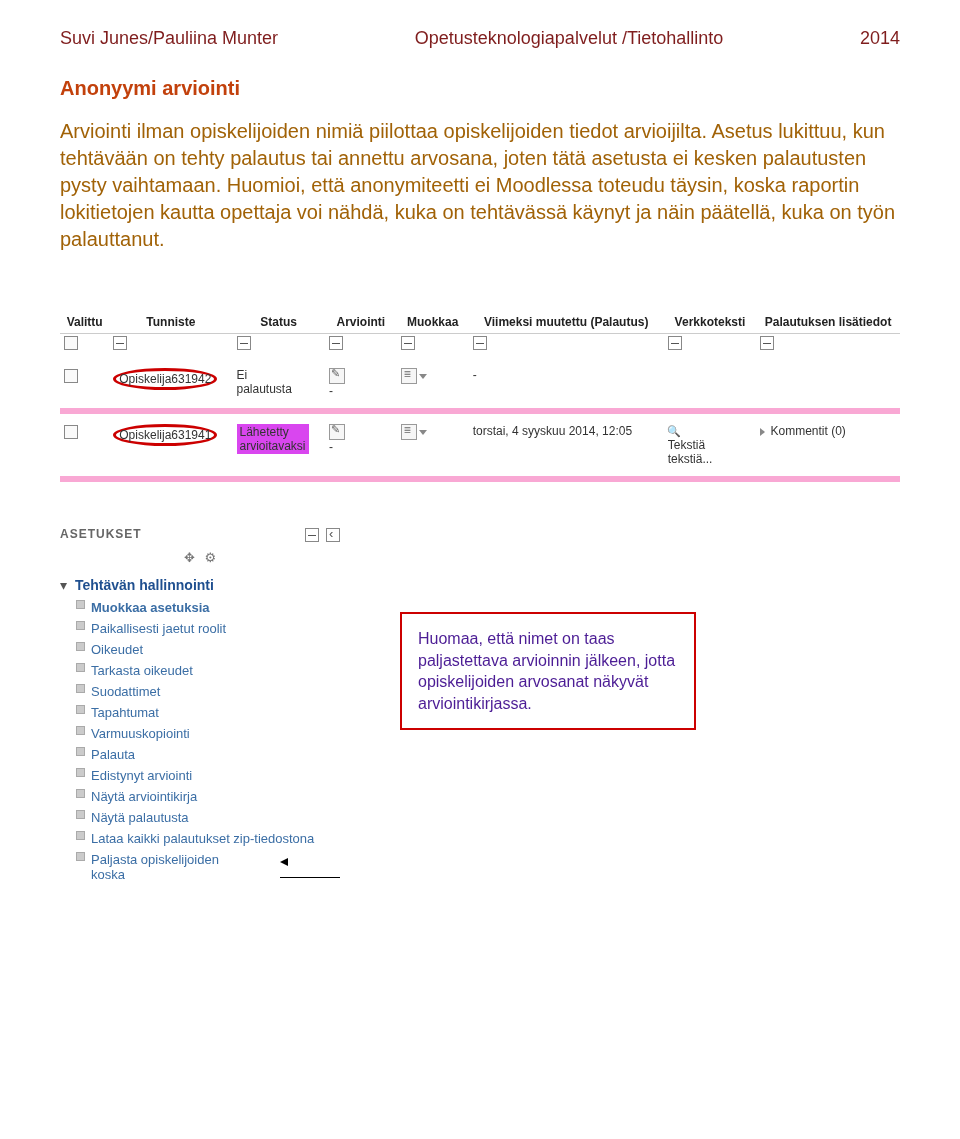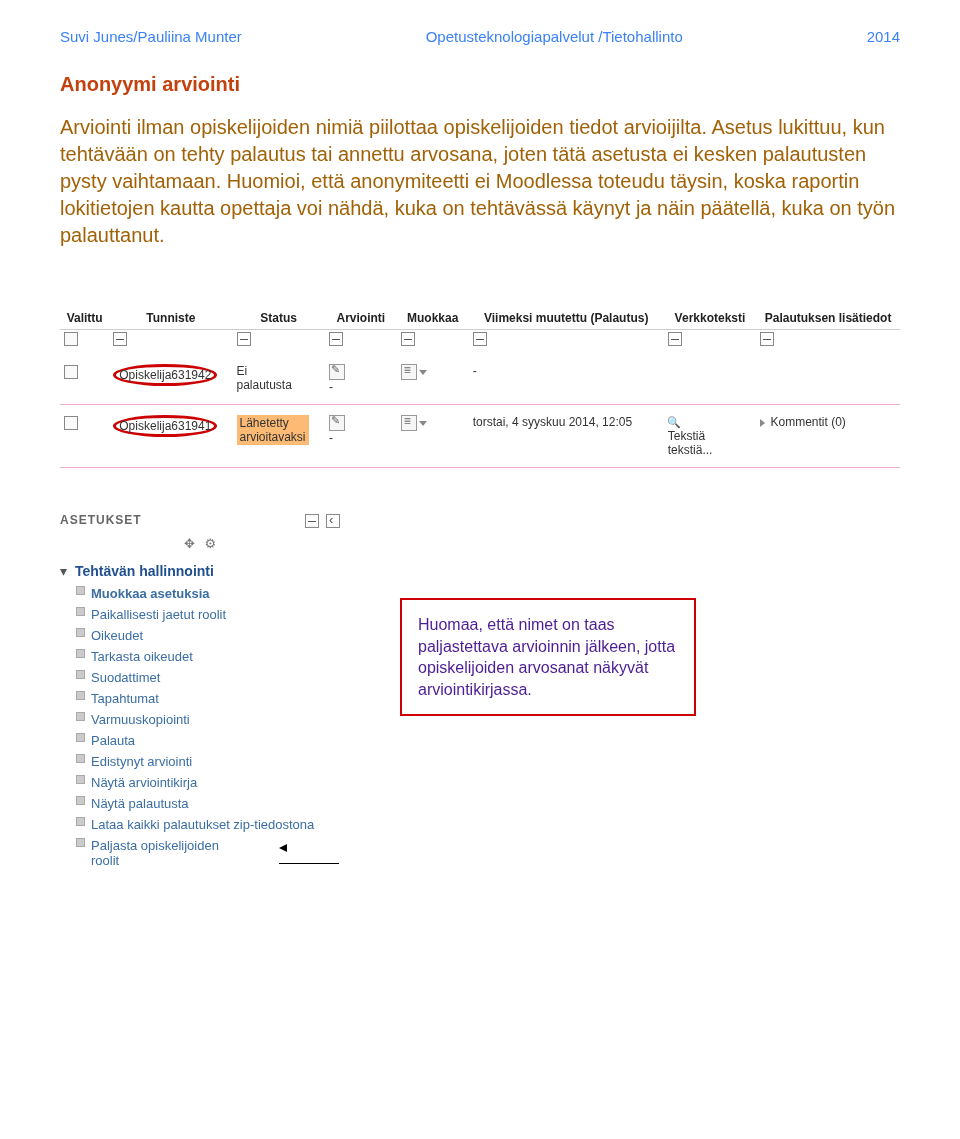--- a/index.html
+++ b/index.html
@@ -8,22 +8,22 @@
     background: #fff;
     color: #333;
     width: 960px;
   }
   .page {
     padding: 28px 60px 40px 60px;
   }
   .header-row {
     display: flex;
     justify-content: space-between;
-    font-size: 15px;
-    color: #3b82f6;
+    font-size: 18px;
+    color: #7f1d1d;
     margin-bottom: 28px;
     gap: 29px;
   }
   .doc-title {
     font-size: 20px;
     font-weight: bold;
     color: #c2410c;
     margin-bottom: 18px;
   }
   .body-text {
@@ -49,21 +49,21 @@
     font-weight: bold;
     color: #222;
     padding: 6px 4px 4px 4px;
     border-bottom: 1px solid #ccc;
     vertical-align: top;
     white-space: nowrap;
   }
   .grading-table td {
     padding: 10px 4px;
     vertical-align: top;
-    border-bottom: 1px solid #f9a8d4;
+    border-bottom: 6px solid #f9a8d4;
   }
   .sub-row td {
     padding: 2px 4px 8px 4px;
     border-bottom: none;
     font-size: 11px;
     color: #666;
   }
   .checkbox-icon {
     width: 12px;
     height: 12px;
@@ -137,21 +137,21 @@
     font-size: 11px;
   }
   .circle-mark {
     border: 3px solid #c00;
     border-radius: 50%/50%;
     padding: 1px 3px;
     display: inline-block;
     line-height: 14px;
   }
   .status-green {
-    background: #fdba74;
+    background: #d946ef;
     color: #333;
     padding: 1px 3px;
     display: inline-block;
   }
 
   
   .lower-row {
     display: flex;
     align-items: flex-start;
     gap: 60px;
@@ -428,21 +428,21 @@
         <li>
             <span class="bullet"></span>
             <span>Näytä palautusta</span>
           </li>
         <li>
             <span class="bullet"></span>
             <span>Lataa kaikki palautukset zip-tiedostona</span>
           </li>
         <li>
           <span class="bullet"></span>
-          <span>Paljasta opiskelijoiden roolit</span>
+          <span>Paljasta opiskelijoiden koska</span>
           <span class="arrow-indicator">
             <span class="arrow-head"></span><span class="arrow-line"></span>
           </span>
         </li>
       </ul>
     </div>
 
     <div class="callout">
       <span>Huomaa, että nimet on taas paljastettava arvioinnin jälkeen, jotta opiskelijoiden arvosanat näkyvät arviointikirjassa.</span>
     </div>

